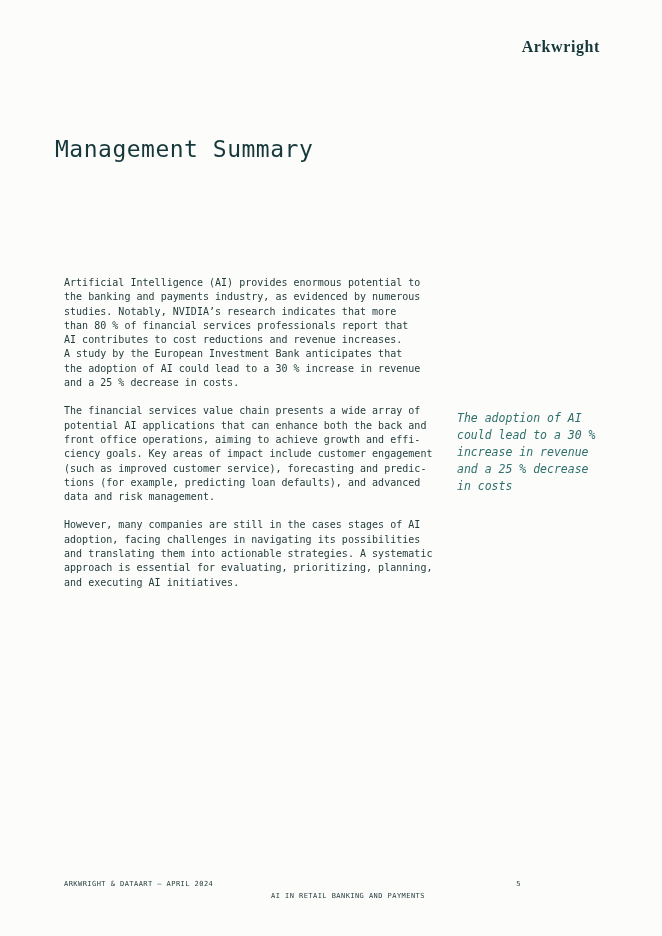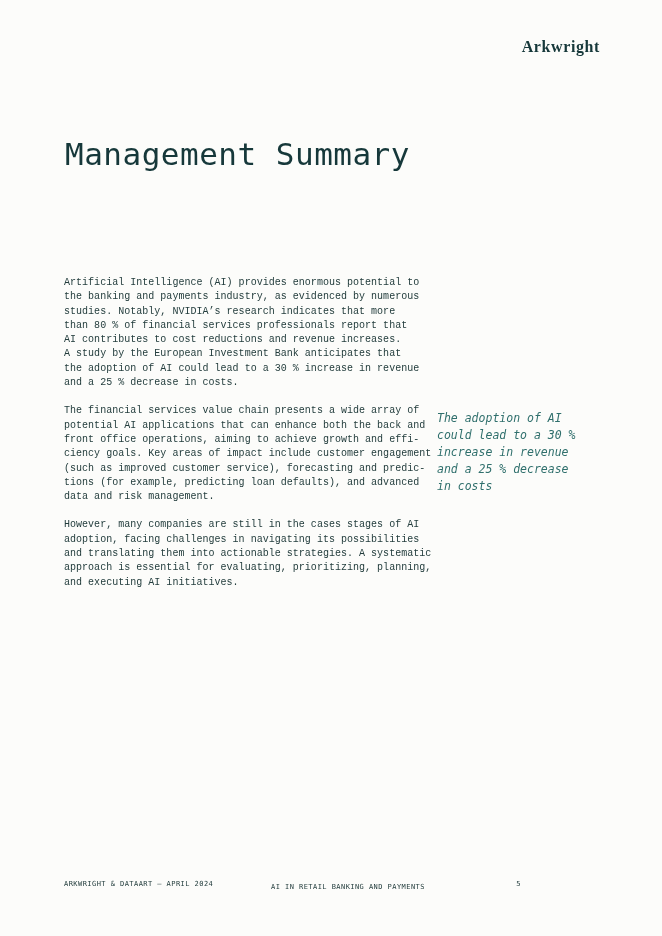--- a/index.html
+++ b/index.html
@@ -22,68 +22,67 @@
     top: 38px;
     right: 62px;
     font-family: "Liberation Serif", "DejaVu Serif", serif;
     font-weight: 700;
     font-size: 16px;
     letter-spacing: 0.6px;
     color: #16383a;
   }
   .title {
     position: absolute;
-    left: 65px;
+    left: 55px;
     top: 136px;
     margin: 0;
     font-family: "DejaVu Sans Mono", "Liberation Mono", monospace;
     font-weight: 500;
-    font-size: 31px;
+    font-size: 23px;
     letter-spacing: 0.5px;
     color: #16383a;
   }
   .body-col {
     position: absolute;
     left: 64px;
     top: 276px;
     width: 380px;
   }
   .body-col p {
     margin: 0 0 14px 0;
     font-size: 10px;
     line-height: 14.3px;
     letter-spacing: 0.02px;
     white-space: pre-line;
     color: #233d3d;
-    font-family: Liberation Mono, monospace;
   }
   .pull-quote {
     position: absolute;
-    left: 437px;
+    left: 457px;
     top: 410px;
     width: 170px;
     font-size: 11.5px;
     line-height: 17px;
     font-style: italic;
     white-space: pre-line;
     color: #2f6f6c;
   }
   .footer {
     position: absolute;
     left: 0;
     top: 880px;
     width: 584px;
     height: 14px;
     font-size: 7px;
     letter-spacing: 0.45px;
     color: #233d3d;
     text-transform: uppercase;
   }
   .footer-left   { position: absolute; left: 64px;  top: 0; }
-  .footer-center { position: absolute; left: 271px; top: 3px; }
+  .footer-center { position: absolute; left: 271px; top: 12px; }
   .footer-page   { position: absolute; right: 63px; top: 0; }
 </style>
 </head>
 <body>
 
 <div class="page">
 
   <div class="logo">Arkwright</div>
 
   <h1 class="title">Management Summary</h1>

